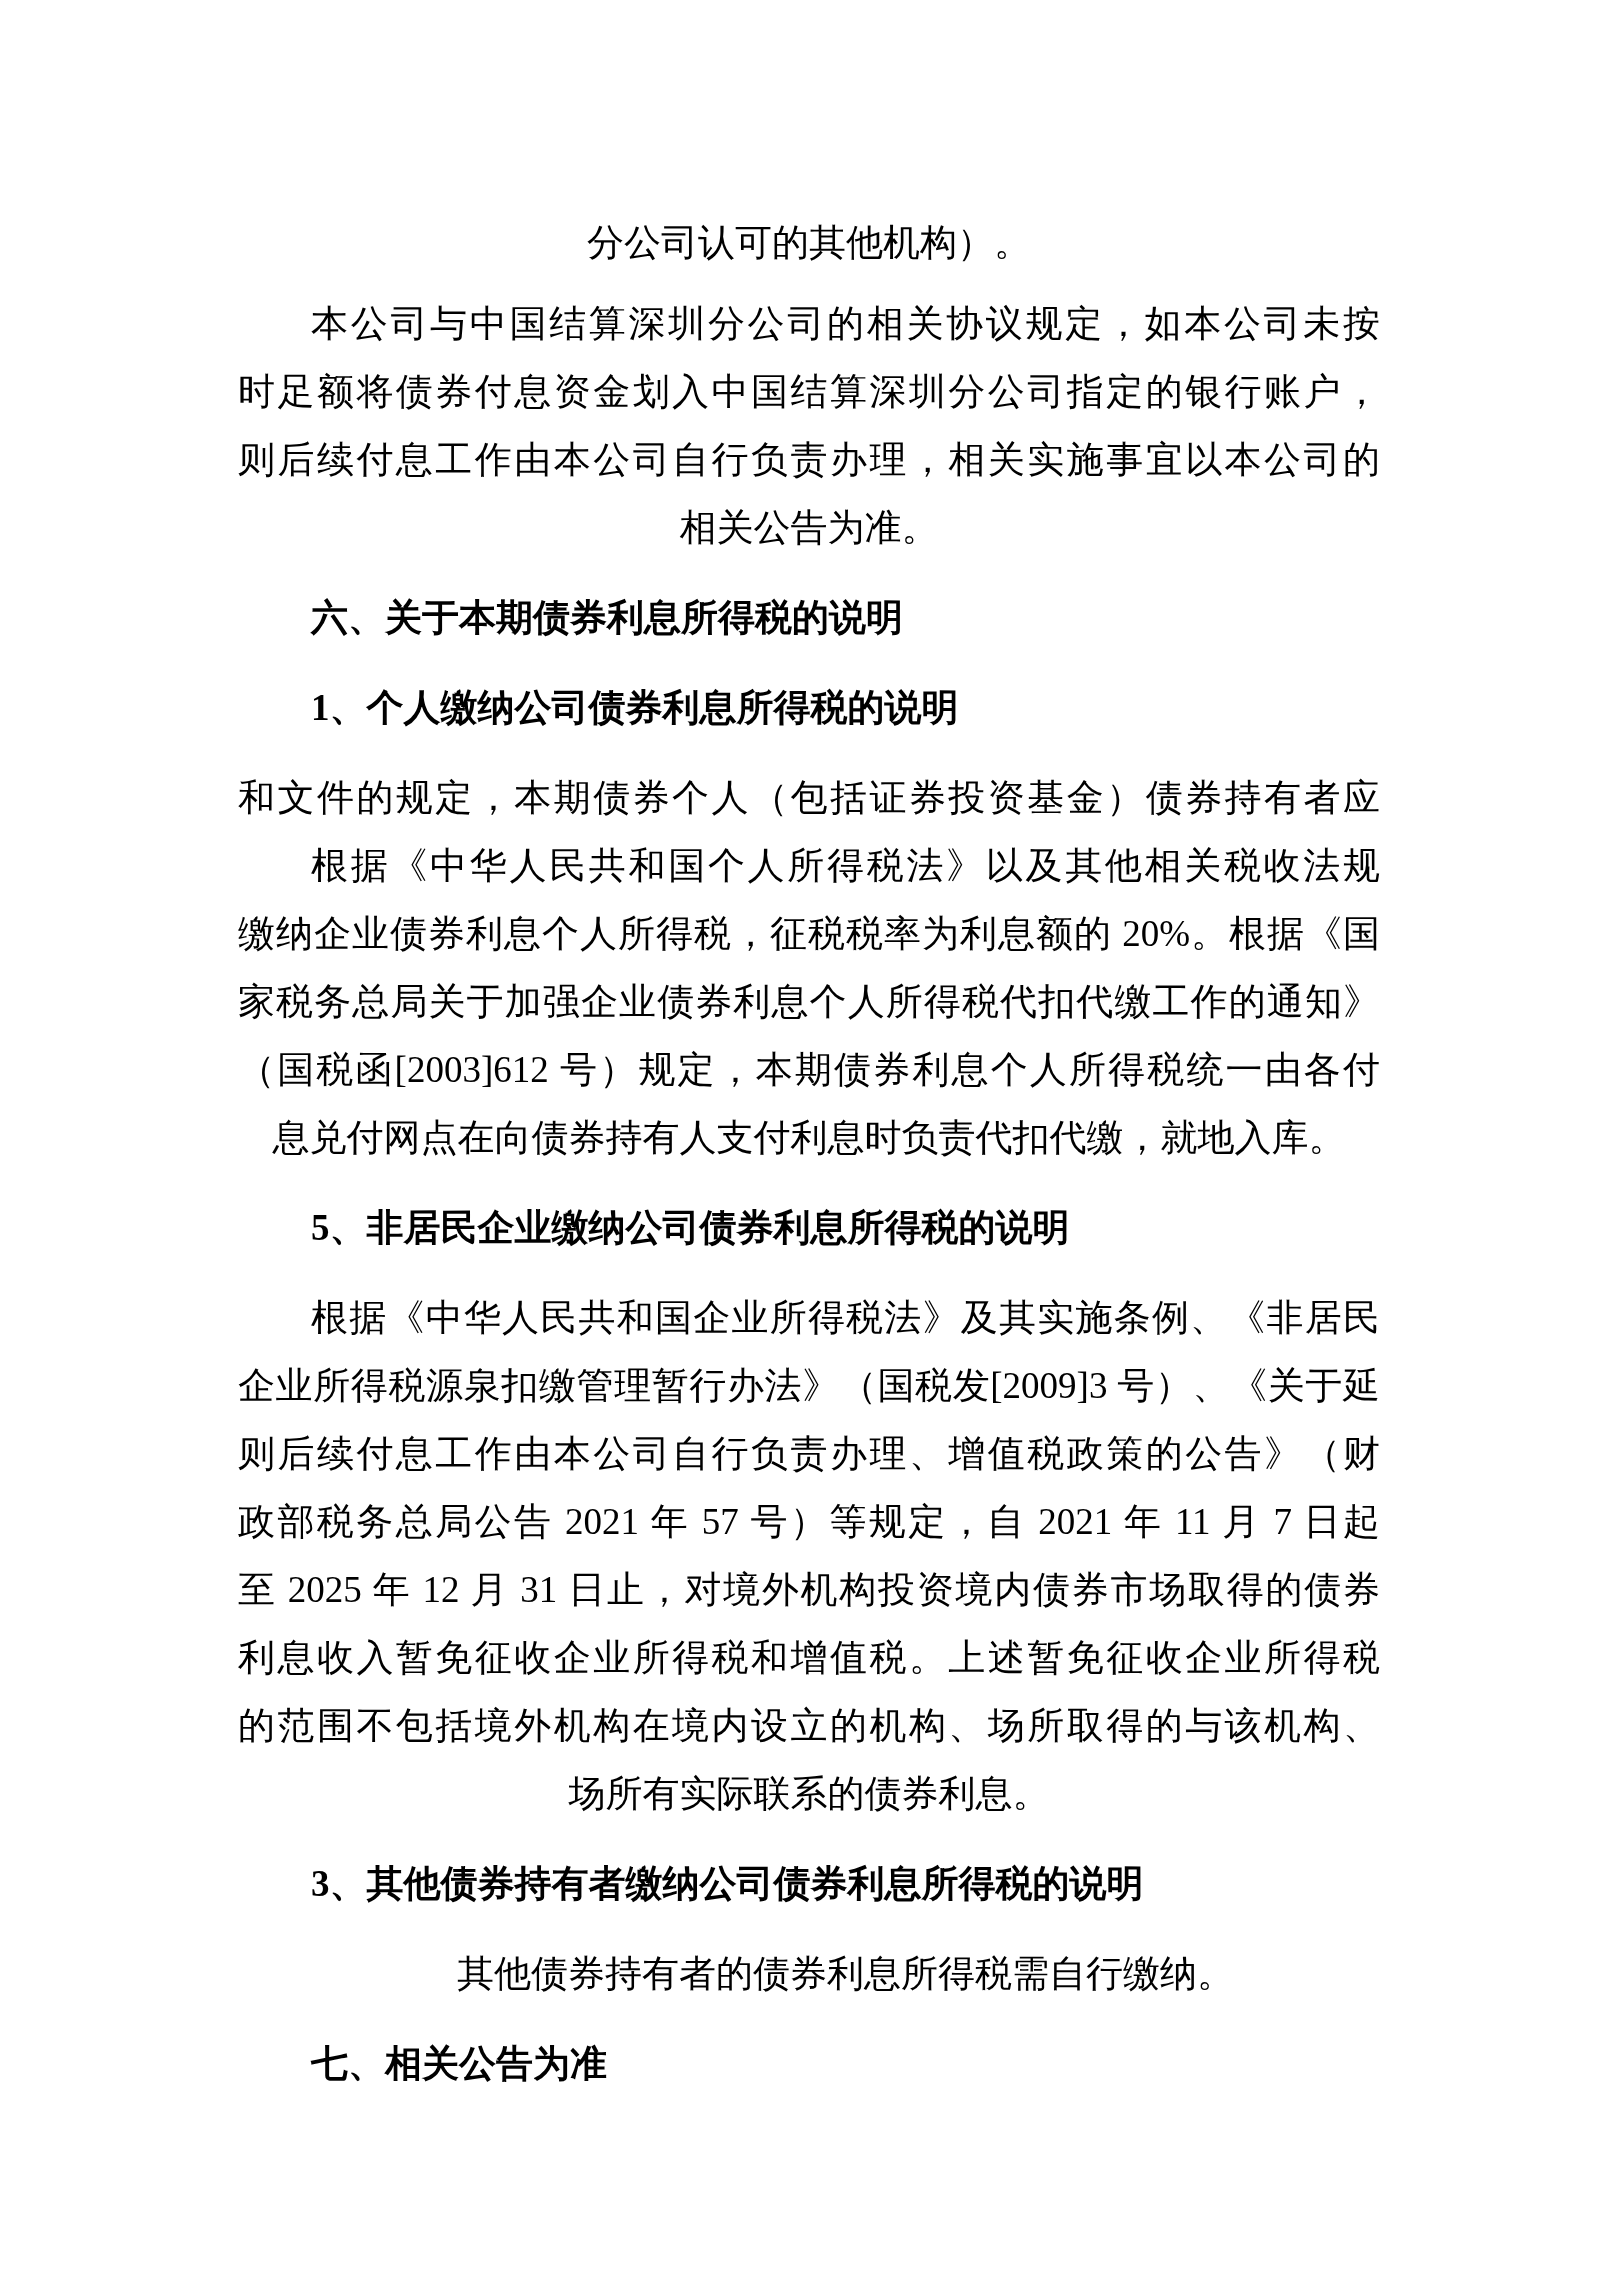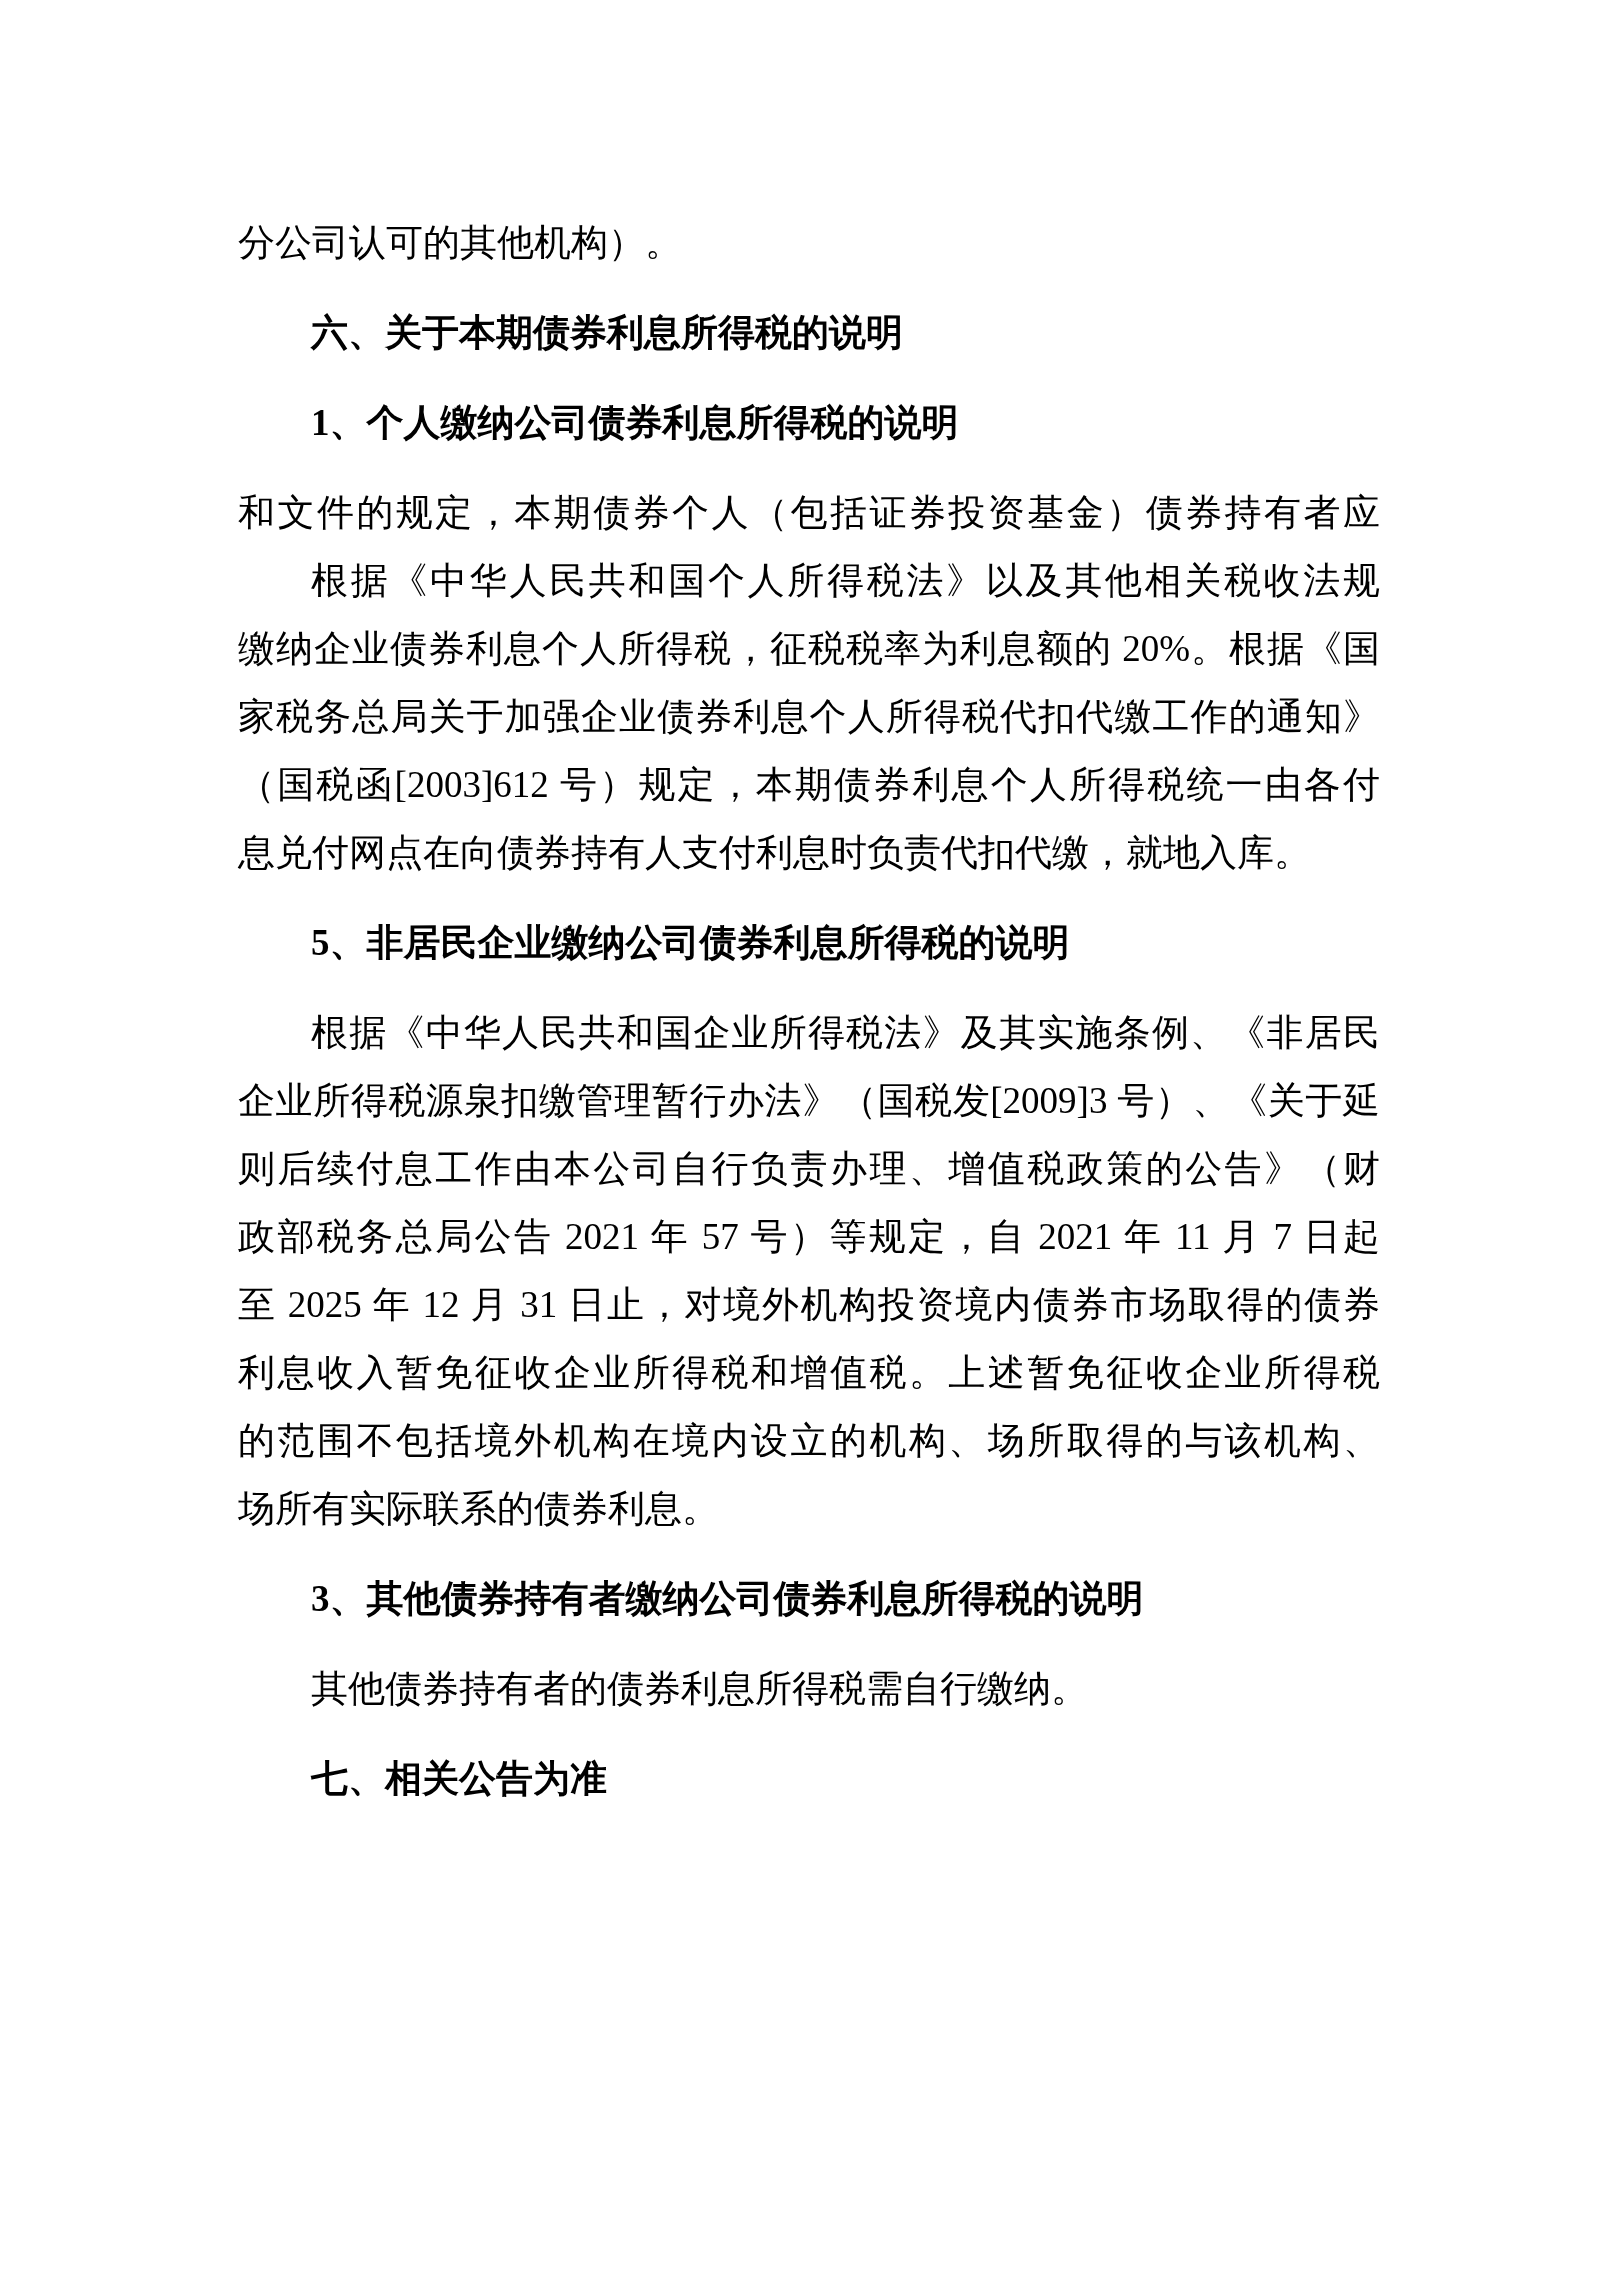--- a/index.html
+++ b/index.html
@@ -16,34 +16,40 @@
     position: absolute;
     left: 238px;
     right: 243px;
     top: 209px;
     font-size: 37px;
     line-height: 68px;
   }
   .para { margin: 13px 0; }
   .heading { margin: 22px 0; font-weight: bold; }
   .content > :first-child { margin-top: 0; }
-  .line { display: block; text-align: left; }
+  .line { display: block; text-align: center; }
   .line.fill { text-align: justify; text-align-last: justify; }
   .indent { padding-left: 73px; }
 </style>
 </head>
 <body>
 
 <div class="page">
   <div class="content">
 
     <div class="para">
       <span class="line">分公司认可的其他机构）。</span>
     </div>
 
+    <div class="para">
+      <span class="line fill indent">本公司与中国结算深圳分公司的相关协议规定，如本公司未按</span>
+      <span class="line fill">时足额将债券付息资金划入中国结算深圳分公司指定的银行账户，</span>
+      <span class="line fill">则后续付息工作由本公司自行负责办理，相关实施事宜以本公司的</span>
+      <span class="line">相关公告为准。</span>
+    </div>
 
     <div class="heading indent">六、关于本期债券利息所得税的说明</div>
 
     <div class="heading indent">1、个人缴纳公司债券利息所得税的说明</div>
 
     <div class="para">
       <span class="line fill">和文件的规定，本期债券个人（包括证券投资基金）债券持有者应</span>
       <span class="line fill indent">根据《中华人民共和国个人所得税法》以及其他相关税收法规</span>
       <span class="line fill">缴纳企业债券利息个人所得税，征税税率为利息额的 20%。根据《国</span>
       <span class="line fill">家税务总局关于加强企业债券利息个人所得税代扣代缴工作的通知》</span>

